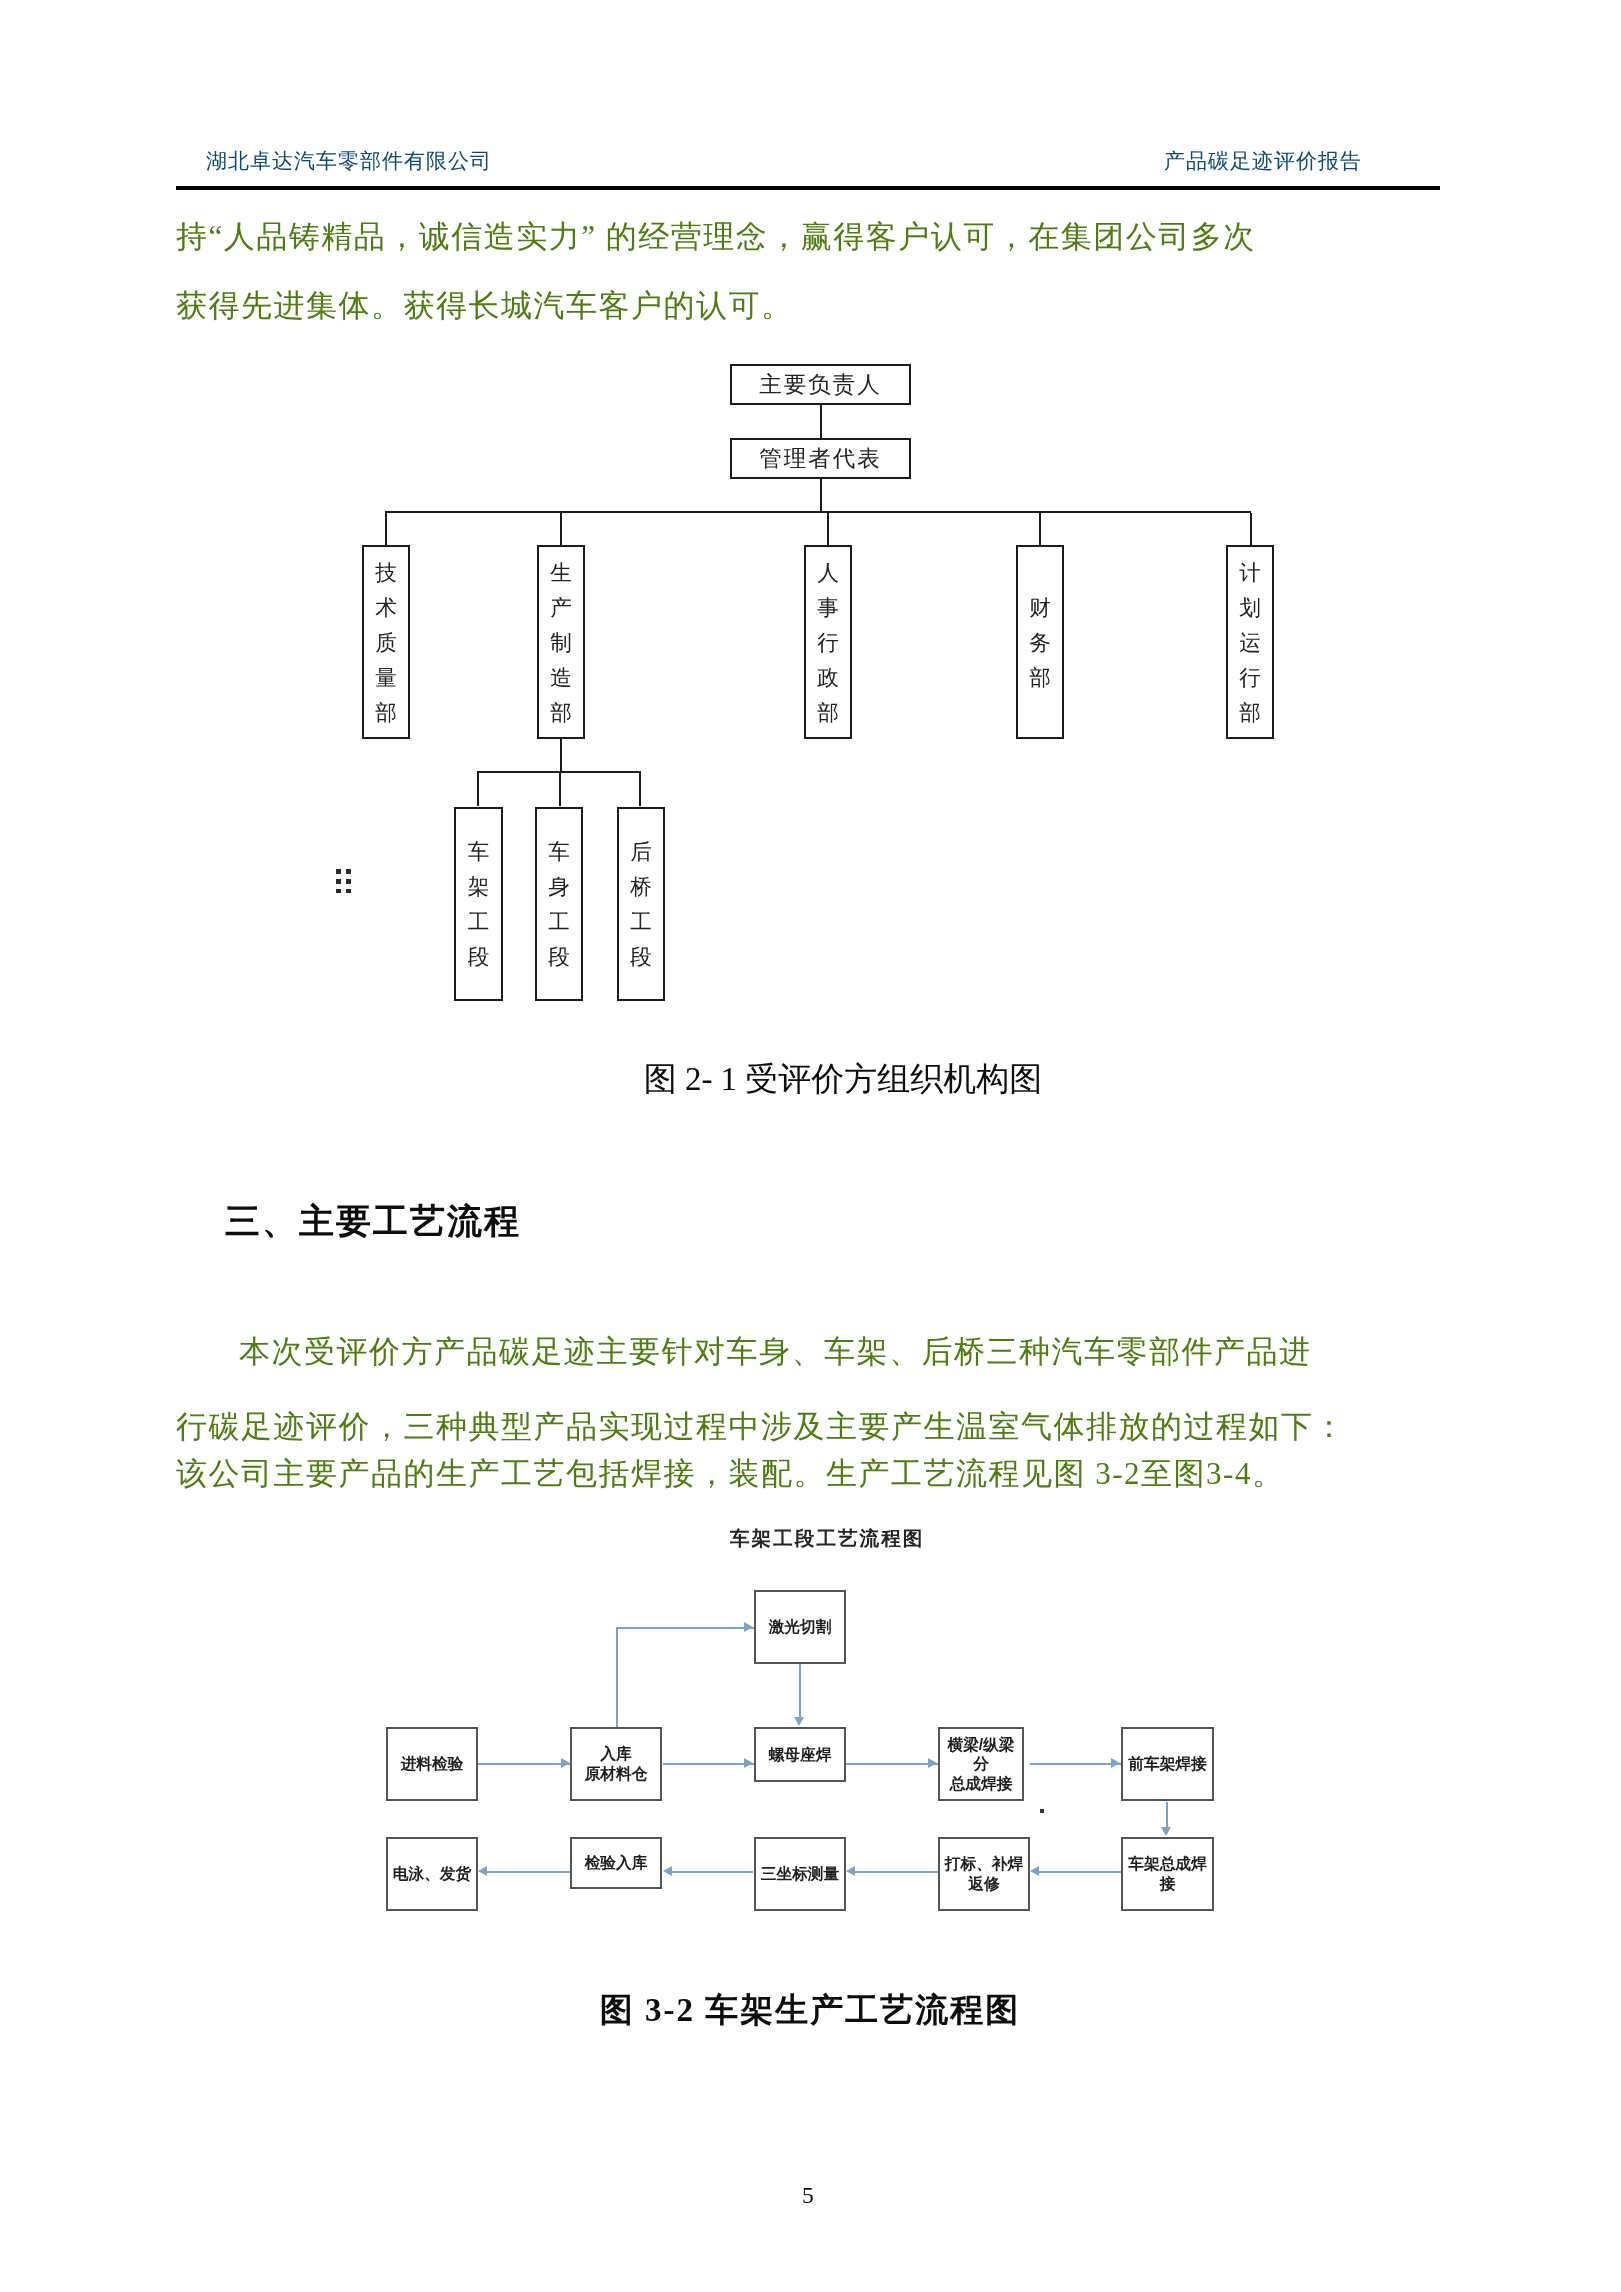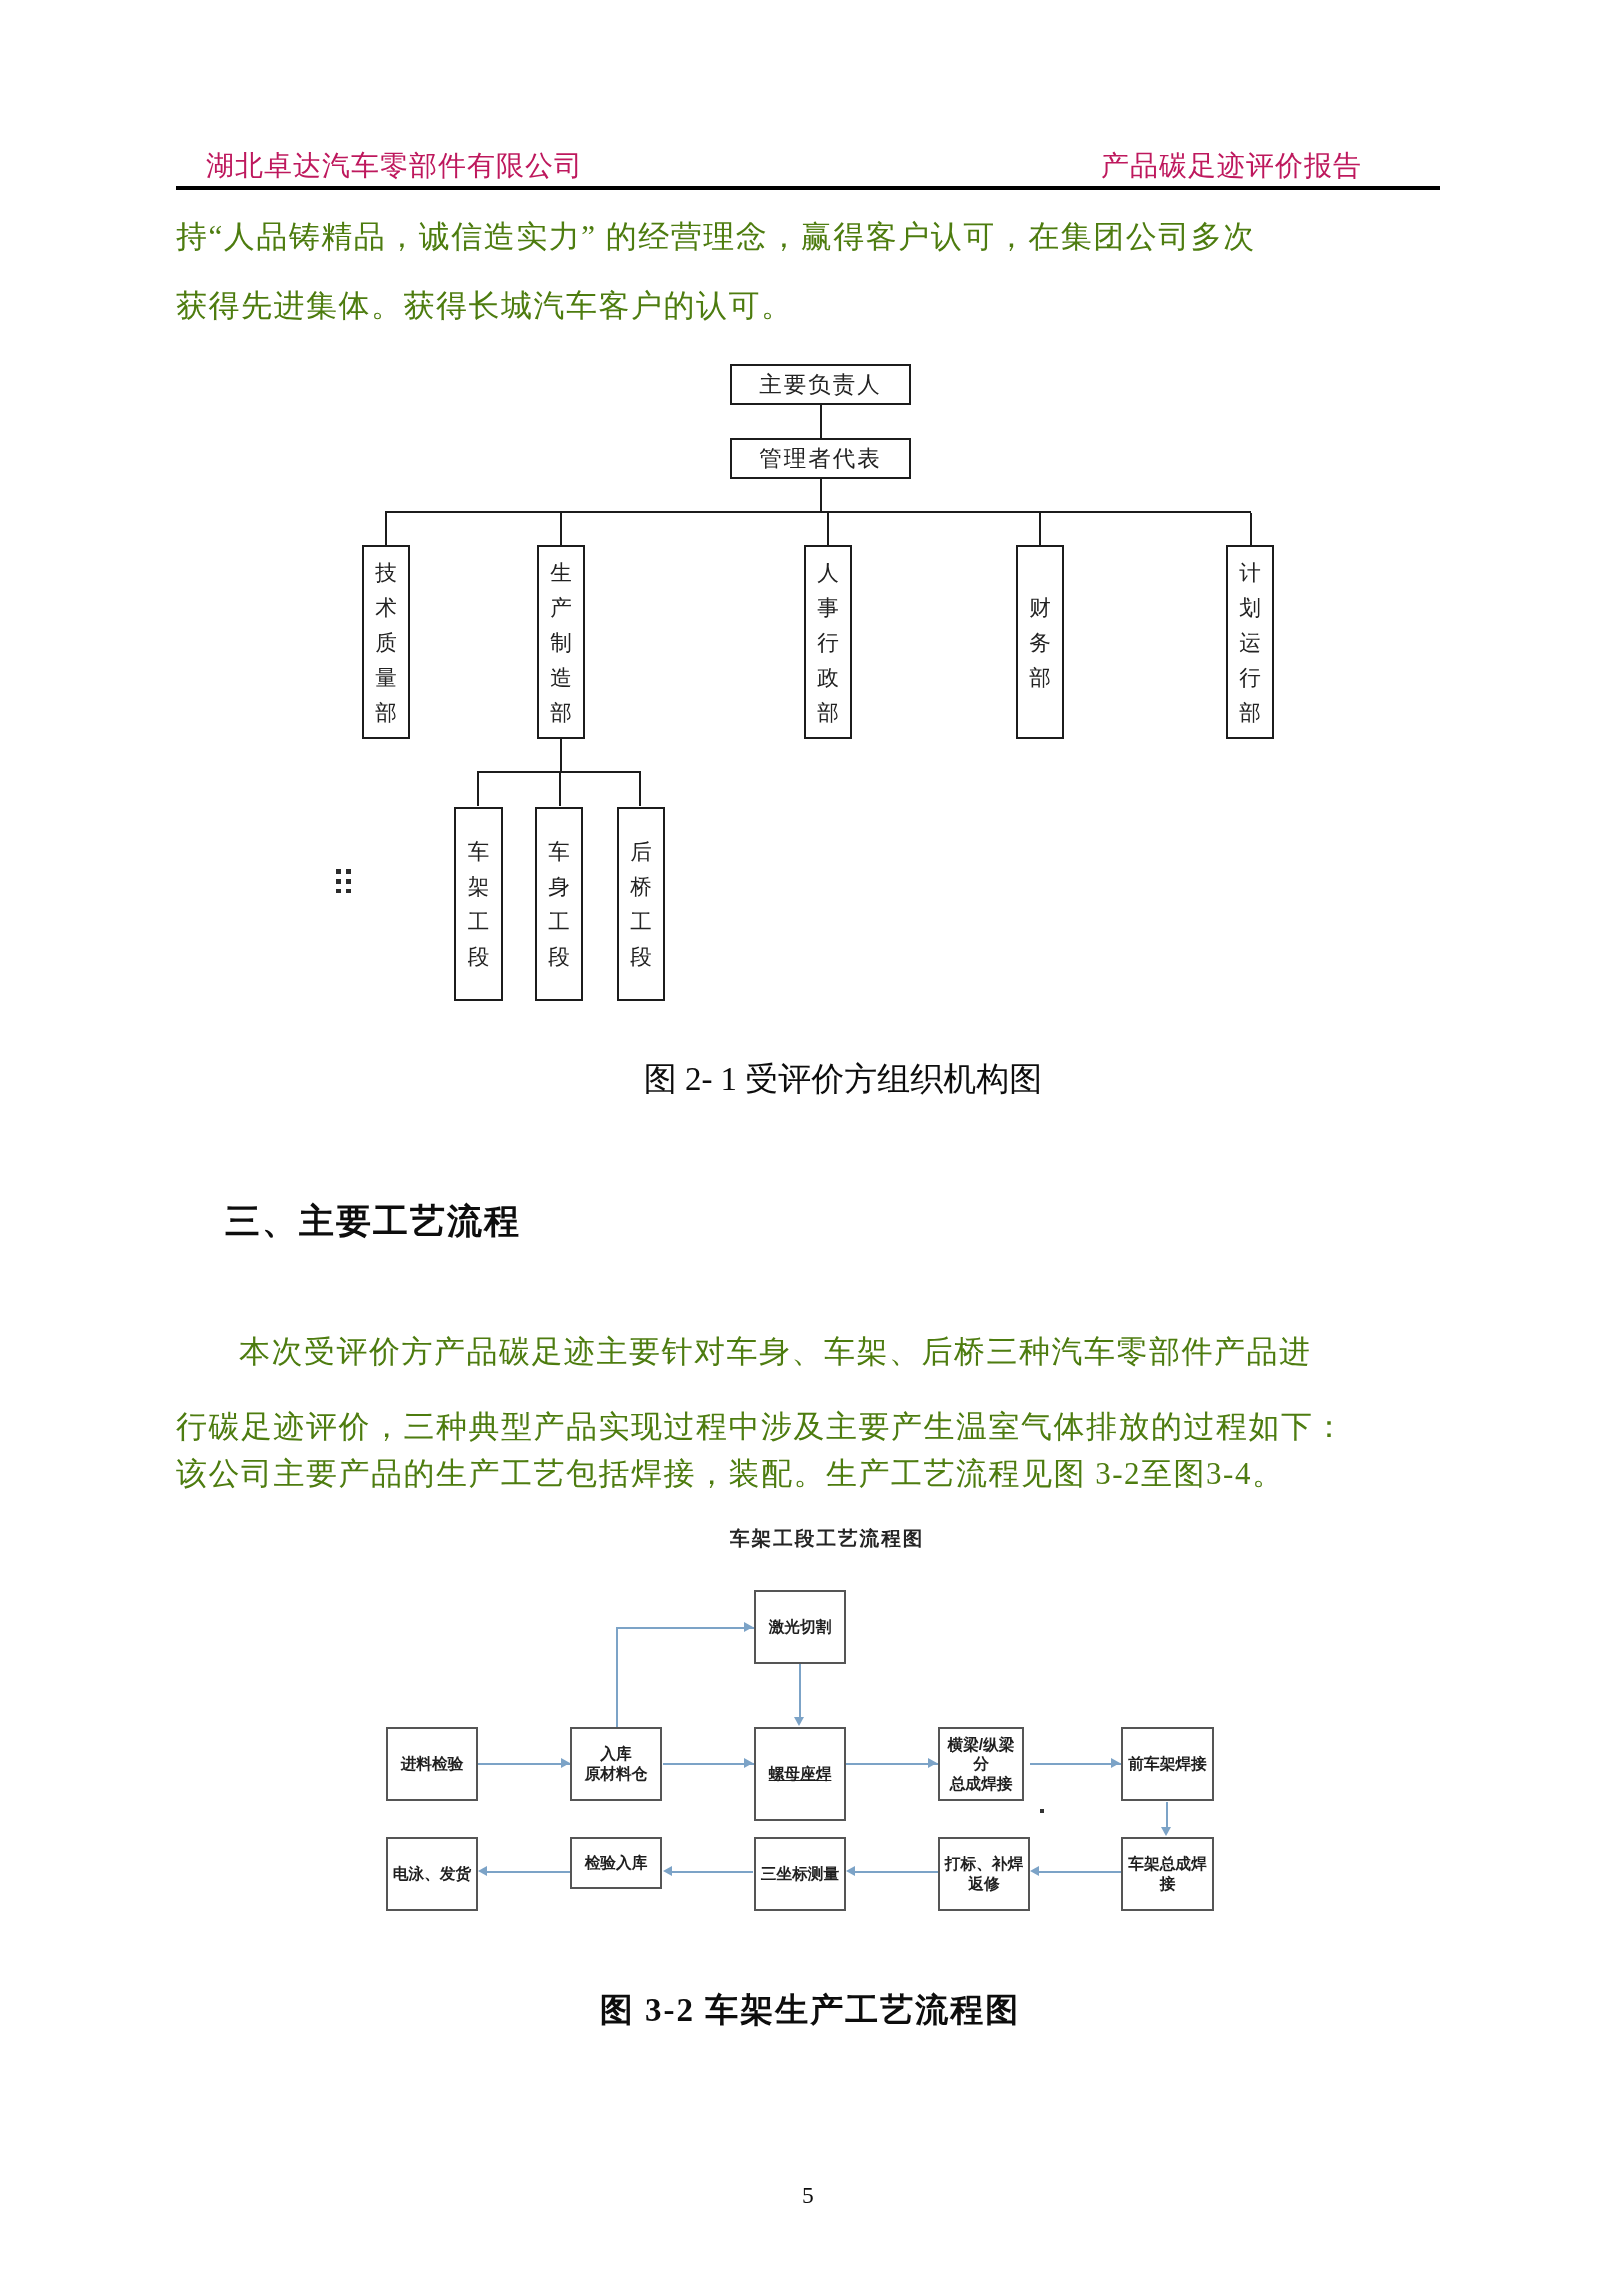--- a/index.html
+++ b/index.html
@@ -3,21 +3,21 @@
 <meta charset="utf-8">
 <style>
   html,body{margin:0;padding:0;}
   body{
     width:1621px;height:2293px;position:relative;background:#ffffff;
     font-family:"Liberation Serif","DejaVu Serif",serif;color:#111;
     overflow:hidden;
   }
   .abs{position:absolute;}
   
-  .hdr{font-size:28px;letter-spacing:1px;color:#be185d;white-space:nowrap;}
+  .hdr{font-size:21px;letter-spacing:1px;color:#0c4a6e;white-space:nowrap;}
   .hdr-rule{position:absolute;background:#000;}
   
   .bodyline{position:absolute;font-size:31px;letter-spacing:1.5px;white-space:nowrap;color:#4d7c0f;}
   .heading{position:absolute;font-size:35px;font-weight:bold;letter-spacing:2px;white-space:nowrap;
            font-family:"Liberation Sans","DejaVu Sans",sans-serif;color:#0d0d0d;}
   .caption{position:absolute;font-size:33px;text-align:center;white-space:nowrap;color:#0d0d0d;}
   .caption.bold{font-weight:bold;letter-spacing:2px;}
   
   .line{position:absolute;background:#1c1c1c;}
   .org-box{position:absolute;border:2px solid #1c1c1c;background:#fff;display:flex;
@@ -158,21 +158,21 @@
     <div class="fline" style="background: rgb(124, 163, 199); left: 855px; top: 1871px; width: 83px; height: 2px;"></div>
     <div class="ah" style="border-width: 5.9px 9.8px 5.9px 0px; border-right-color: rgb(124, 163, 199); left: 846px; top: 1866px;"></div>
     <div class="fline" style="background: rgb(124, 163, 199); left: 671px; top: 1871px; width: 82px; height: 2px;"></div>
     <div class="ah" style="border-width: 5.9px 9.8px 5.9px 0px; border-right-color: rgb(124, 163, 199); left: 663px; top: 1866px;"></div>
     <div class="fline" style="background: rgb(124, 163, 199); left: 487px; top: 1871px; width: 83px; height: 2px;"></div>
     <div class="ah" style="border-width: 5.9px 9.8px 5.9px 0px; border-right-color: rgb(124, 163, 199); left: 478px; top: 1866px;"></div>
     <div class="flow-box" style="left: 386px; top: 1727px; width: 92px; height: 74px;">进料检验</div>
     <div class="flow-box" style="left: 570px; top: 1727px; width: 92px; height: 74px;">入库
 原材料仓</div>
     <div class="flow-box" style="left: 754px; top: 1590px; width: 92px; height: 74px;">激光切割</div>
-    <div class="flow-box" style="left: 754px; top: 1727px; width: 92px; height: 94px; text-decoration: underline;">螺母座焊</div>
+    <div class="flow-box" style="left: 754px; top: 1727px; width: 92px; height: 55px;">螺母座焊</div>
     <div class="flow-box" style="left: 938px; top: 1727px; width: 86px; height: 74px;">横梁/纵梁分
 总成焊接</div>
     <div class="flow-box" style="left: 1121px; top: 1727px; width: 93px; height: 74px;">前车架焊接</div>
     <div class="flow-box" style="left: 386px; top: 1837px; width: 92px; height: 74px;">电泳、发货</div>
     <div class="flow-box" style="left: 570px; top: 1837px; width: 92px; height: 52px;">检验入库</div>
     <div class="flow-box" style="left: 754px; top: 1837px; width: 92px; height: 74px;">三坐标测量</div>
     <div class="flow-box" style="left: 938px; top: 1837px; width: 92px; height: 74px;">打标、补焊
 返修</div>
     <div class="flow-box" style="left: 1121px; top: 1837px; width: 93px; height: 74px;">车架总成焊
 接</div>

